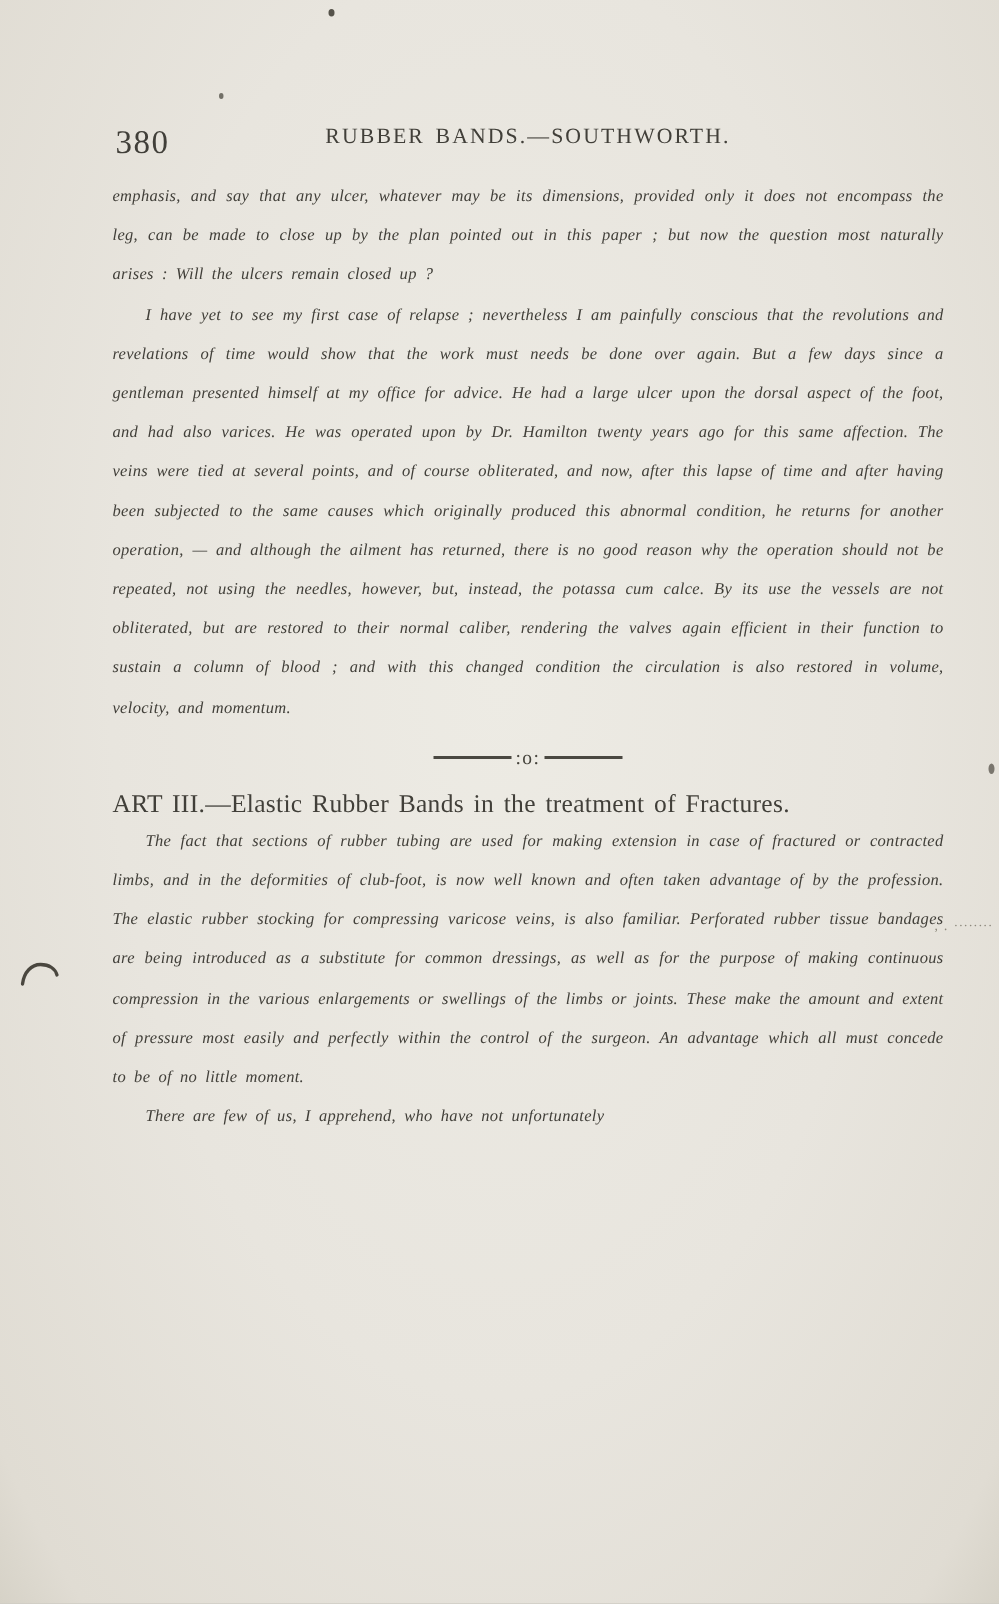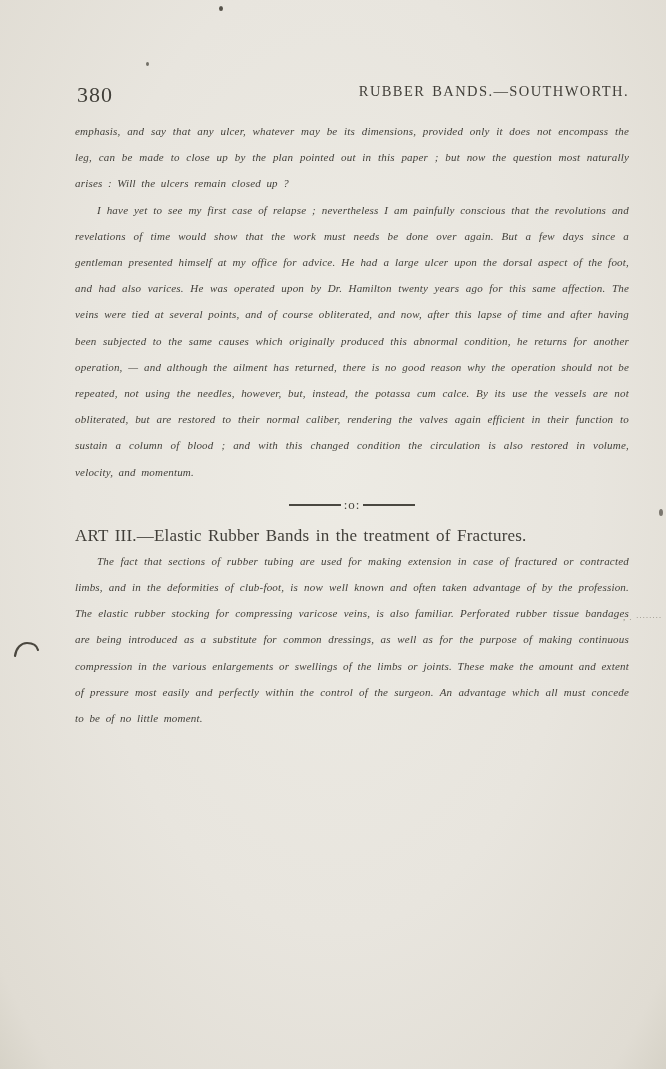--- a/index.html
+++ b/index.html
@@ -29,21 +29,21 @@
     position: absolute;
     left: 2px;
     top: 0;
     font-size: 22px;
     letter-spacing: 1px;
   }
   .running-head {
     position: absolute;
     left: 0; right: 0;
     top: 1px;
-    text-align: right;
+    text-align: center;
     font-size: 14.5px;
     letter-spacing: 1.4px;
     word-spacing: 2px;
   }
   p.body-par {
     margin: 0;
     font-size: 11px;
     line-height: 26.2px;
     text-align: justify;
     word-spacing: 2.5px;
@@ -138,15 +138,16 @@
     <div class="divider">
       <span class="rule"></span>
       <span class="ornament">:o:</span>
       <span class="rule"></span>
     </div>
 
     <h2 class="article-heading"><span class="prefix">ART III.—</span><span class="title">Elastic Rubber Bands in the treatment of Fractures.</span></h2>
 
 
     <p class="body-par indent">The fact that sections of rubber tubing are used for making extension in case of fractured or contracted limbs, and in the deformities of club-foot, is now well known and often taken advantage of by the profession.  The elastic rubber stocking for compressing varicose veins, is also familiar.  Perforated rubber tissue bandages are being introduced as a substitute for common dressings, as well as for the purpose of making continuous compression in the various enlargements or swellings of the limbs or joints.  These make the amount and extent of pressure most easily and perfectly within the control of the surgeon.  An advantage which all must concede to be of no little moment.</p>
+    <p class="body-par indent">There are few of us, I apprehend, who have not unfortunately</p>
 
   </div>
 </div>
 
 </body></html>

